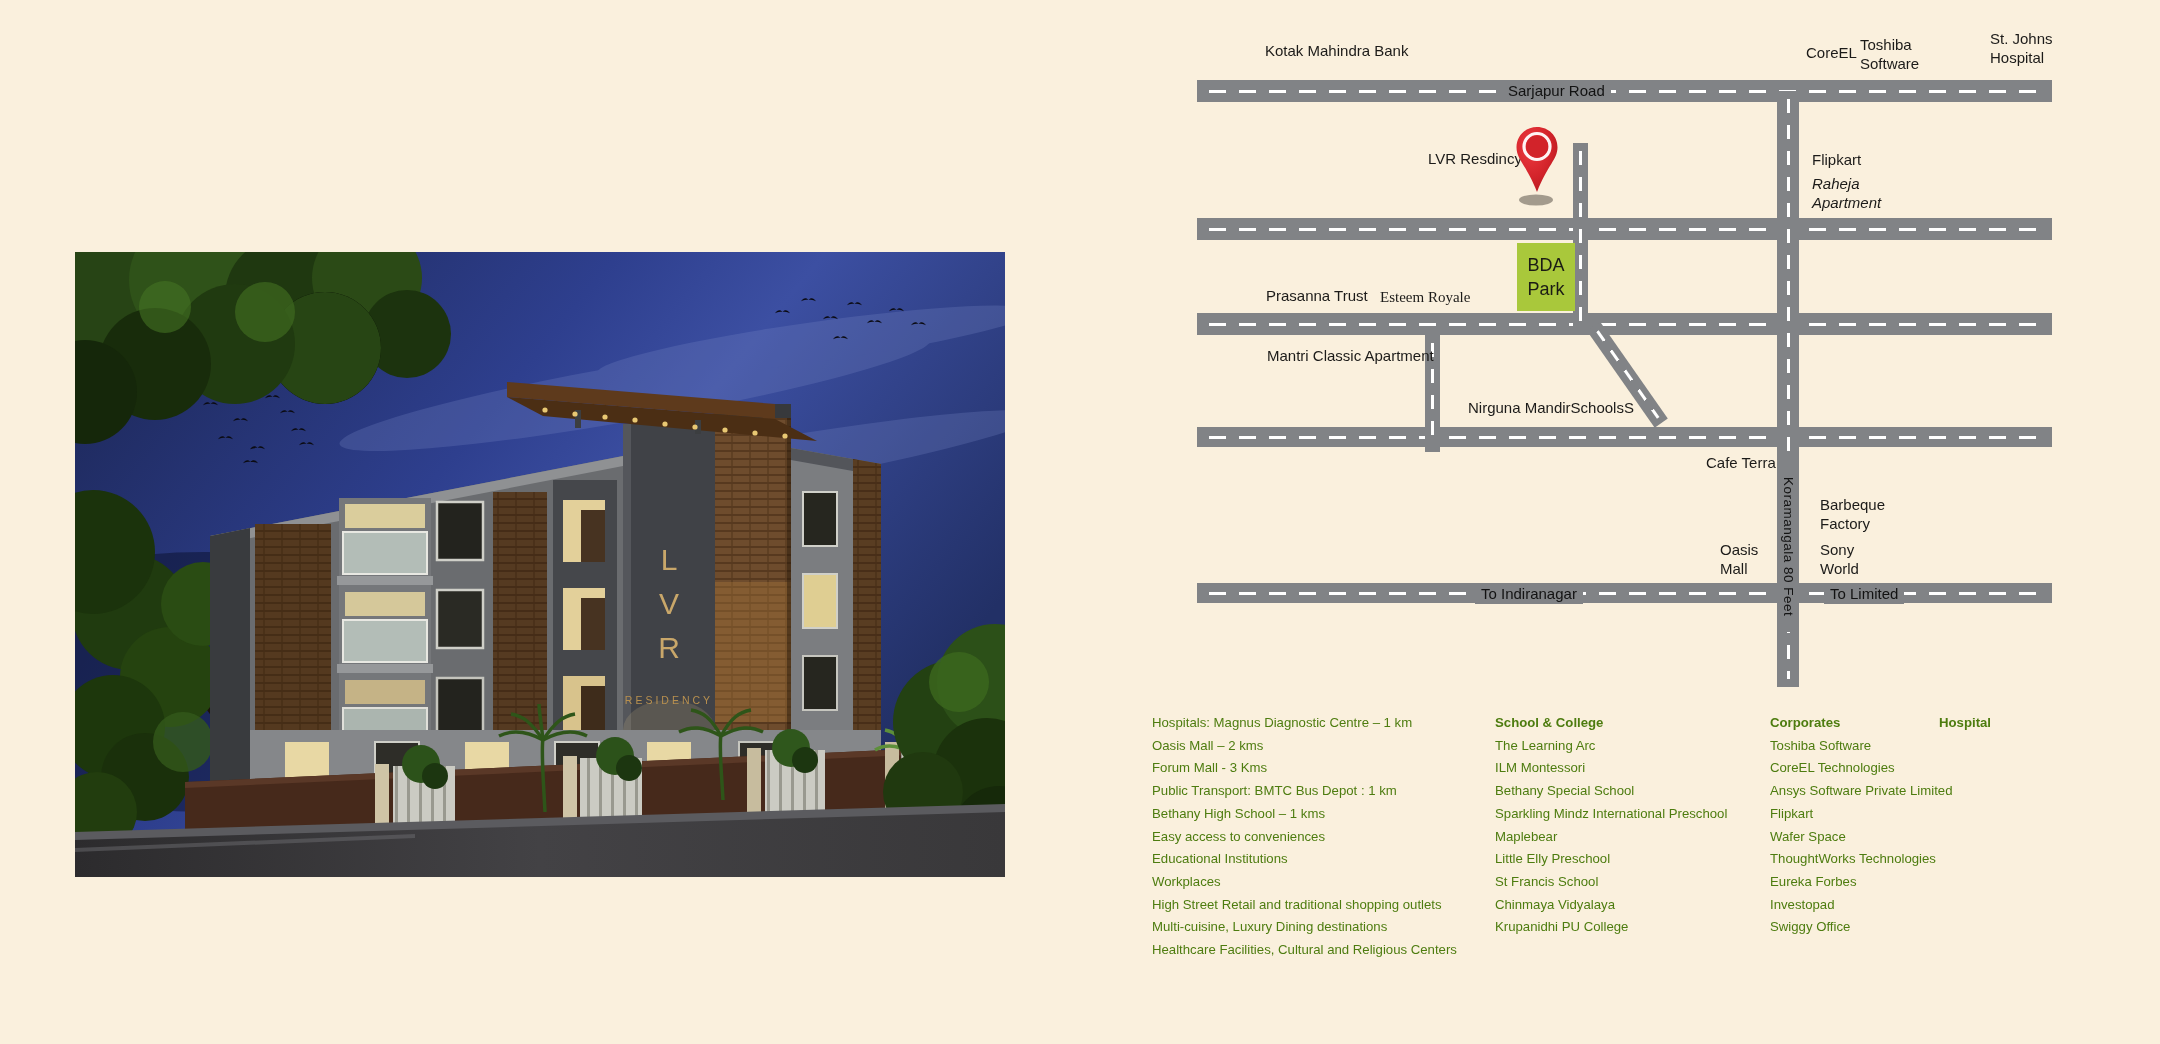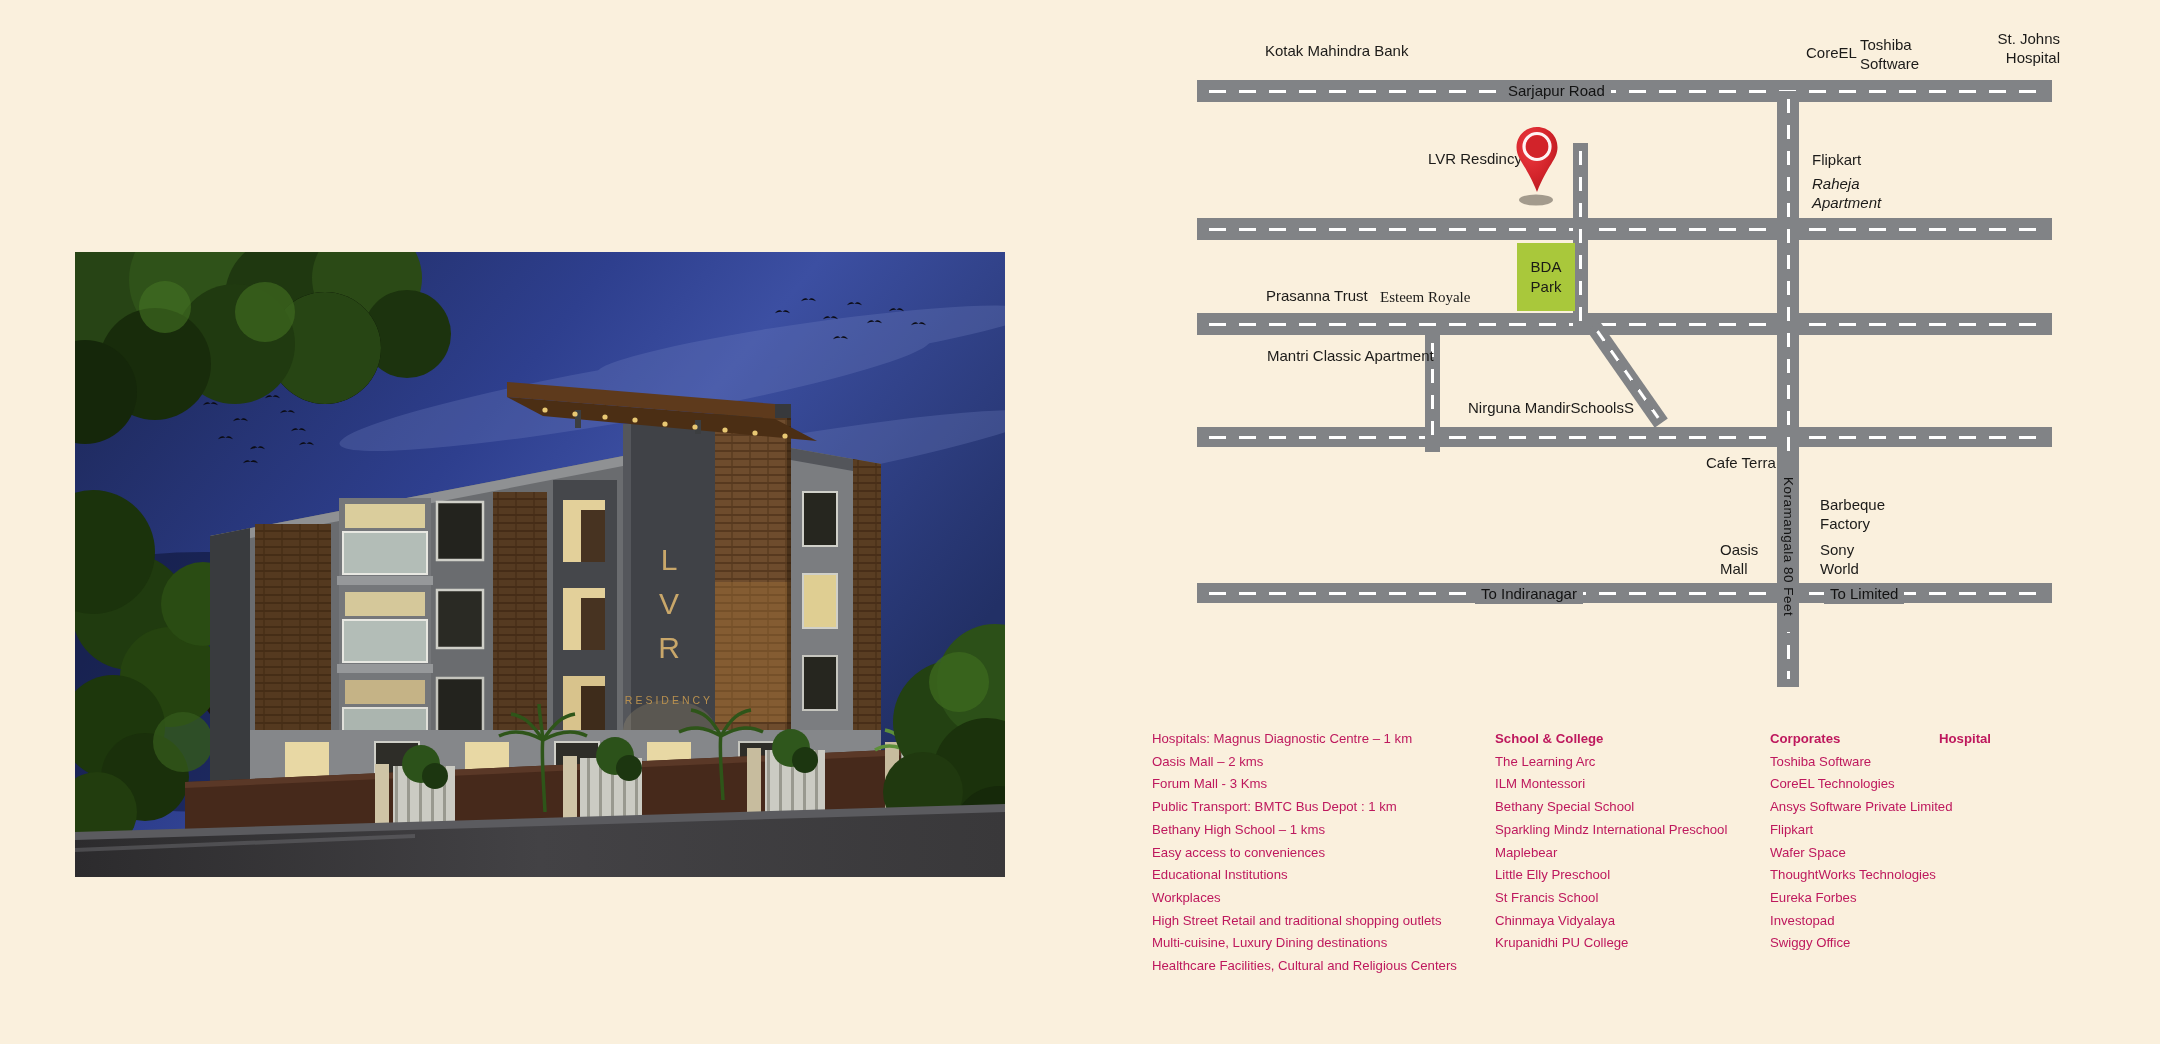--- a/index.html
+++ b/index.html
@@ -22,29 +22,29 @@
     background-image:repeating-linear-gradient(180deg,#fff 0 14px,transparent 14px 26px);}
   .road-diag{position:absolute;left:1587px;top:331px;width:16px;height:118px;background:#818386;
     transform:rotate(-35deg);transform-origin:top left;}
   .road-diag .dash{position:absolute;top:6px;bottom:6px;left:50%;margin-left:-1.5px;width:3px;
     background-image:repeating-linear-gradient(180deg,#fff 0 12px,transparent 12px 24px);}
   .mlabel{position:absolute;font-size:15px;line-height:1.25;color:#1c1b19;white-space:nowrap;}
   .wrap2{white-space:normal;}
   .on-road{background:#818386;padding:0 6px;color:#121212;}
   .park{position:absolute;left:1517px;top:243px;width:58px;height:68px;background:#a9c83b;
     display:flex;align-items:center;justify-content:center;text-align:center;
-    font-size:15px;line-height:1.35;color:#1b1b15;}
+    font-size:18px;line-height:1.35;color:#1b1b15;}
   .klabel{position:absolute;left:1777px;top:462px;width:22px;height:170px;
     writing-mode:vertical-rl;font-size:13.5px;color:#141414;background:#818386;
     display:flex;align-items:center;justify-content:center;letter-spacing:.5px;}
   .pin{position:absolute;left:1513px;top:124px;}
 
   
   .lists{position:absolute;left:1152px;top:712px;width:1000px;height:260px;font-size:13.2px;}
-  .lcol{position:absolute;top:16px;line-height:22.7px;white-space:nowrap;color:#be185d;}
+  .lcol{position:absolute;top:0;line-height:22.7px;white-space:nowrap;color:#4d7c0f;}
   .lcol .hdr{font-weight:bold;}
 
   
   .photo{position:absolute;left:75px;top:252px;width:930px;height:625px;}
   .sign-letter{font-family:"Liberation Sans",sans-serif;font-size:30px;fill:#c9a76a;}
   .sign-name{font-family:"Liberation Sans",sans-serif;font-size:10.5px;letter-spacing:3px;fill:#b8904f;}
 </style>
 </head>
 <body>
 
@@ -334,21 +334,21 @@
     </div>
 
   <div class="park">
     <span>BDA Park</span>
   </div>
 
   <div class="mlabel" style="left:1265px;top:42px;">Kotak Mahindra Bank</div>
   <div class="mlabel on-road" style="left:1502px;top:82px;">Sarjapur Road</div>
   <div class="mlabel" style="left:1806px;top:44px;">CoreEL</div>
   <div class="mlabel wrap2" style="left:1860px;top:36px;width:66px;">Toshiba Software</div>
-  <div class="mlabel wrap2" style="left:1990px;top:30px;width:70px;text-align:right;">St. Johns Hospital</div>
+  <div class="mlabel wrap2" style="left:1990px;top:30px;width:70px;">St. Johns Hospital</div>
   <div class="mlabel" style="left:1428px;top:150px;">LVR Resdincy</div>
   <div class="mlabel" style="left:1812px;top:151px;">Flipkart</div>
   <div class="mlabel wrap2" style="left:1812px;top:175px;width:90px;font-style:italic;">Raheja Apartment</div>
   <div class="mlabel" style="left:1266px;top:287px;">Prasanna Trust</div>
   <div class="mlabel" style="left:1380px;top:288px;font-family:Liberation Serif, serif;">Esteem Royale</div>
   <div class="mlabel" style="left:1267px;top:347px;">Mantri Classic Apartment</div>
   <div class="mlabel" style="left:1468px;top:399px;">Nirguna MandirSchoolsS</div>
   <div class="mlabel" style="left:1706px;top:454px;">Cafe Terra</div>
   <div class="klabel">Koramangala 80 Feet</div>
   <div class="mlabel wrap2" style="left:1820px;top:496px;width:95px;">Barbeque Factory</div>

